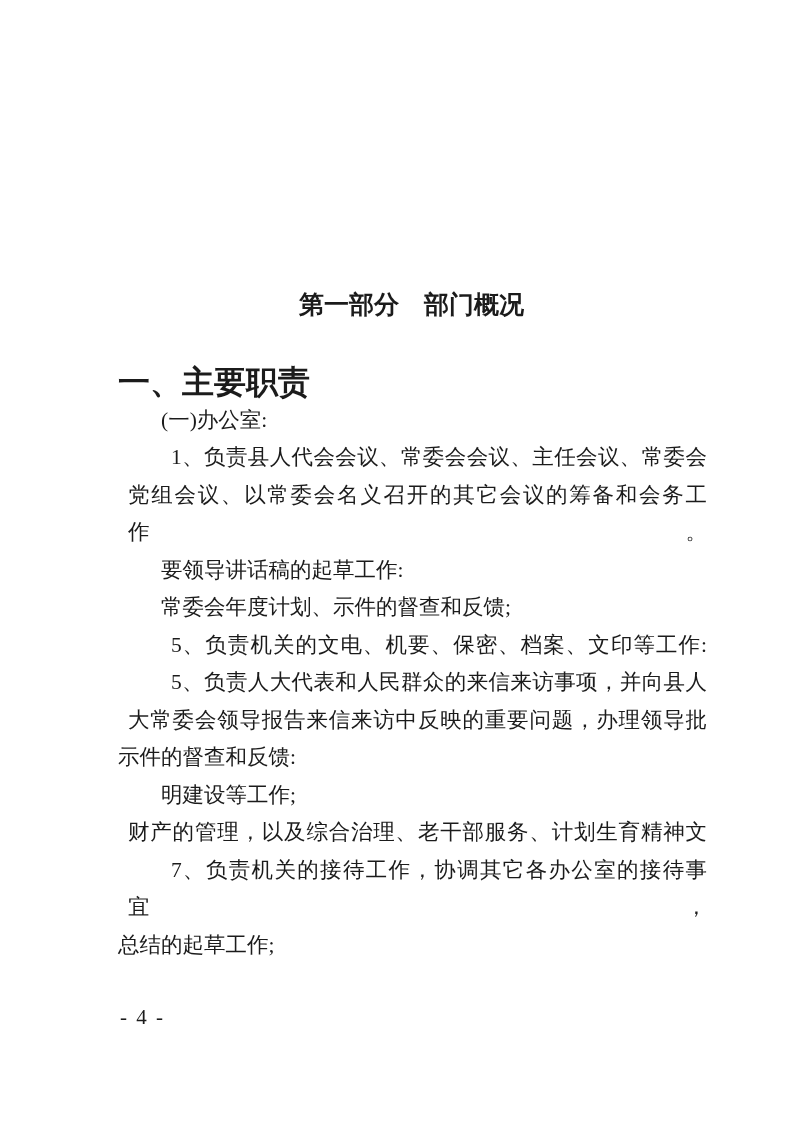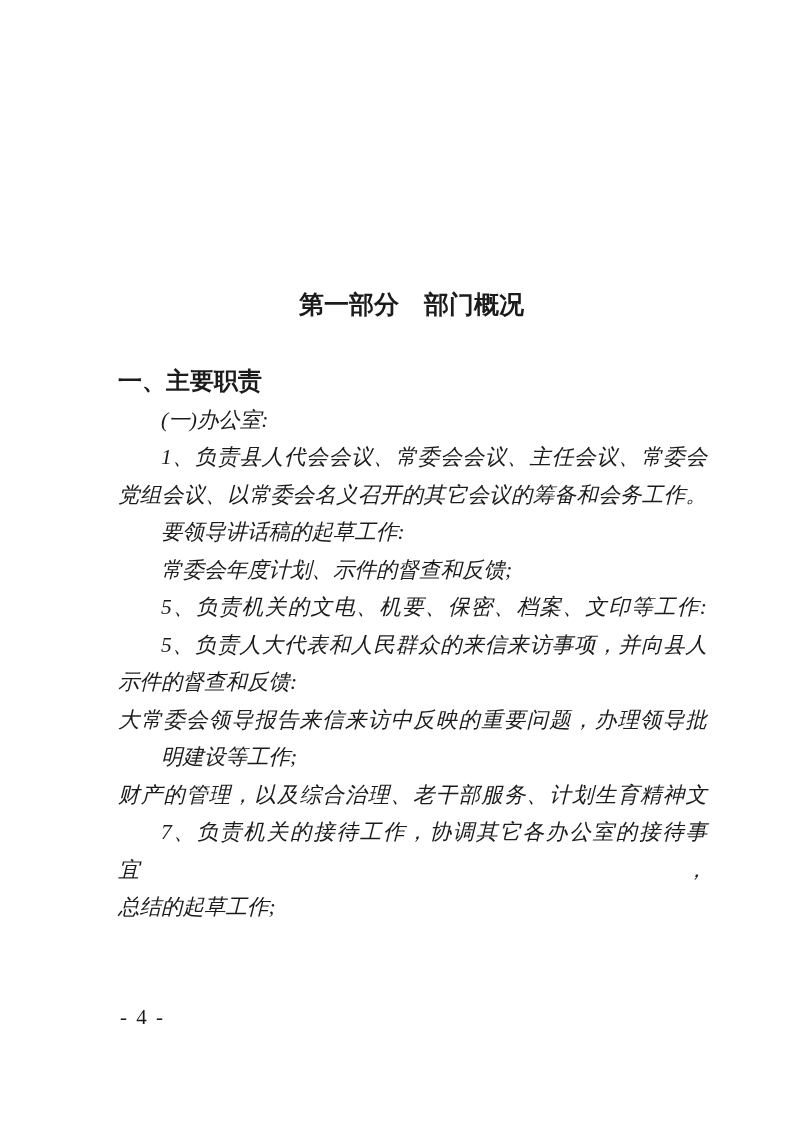--- a/index.html
+++ b/index.html
@@ -32,37 +32,37 @@
   .content {
     position: absolute;
     left: 118px;
     top: 364px;
     width: 589px;
     font-size: 21.5px;
     line-height: 37.5px;
     text-align: left;
   }
   .section-heading {
-    font-family: Liberation Mono, monospace;
+    font-family: Liberation Serif, serif;
     font-weight: 700;
-    font-size: 24px;
+    font-size: 32px;
   }
   .para {
     margin: 0;
-    font-style: italic;
   }
   .para .line:first-child {
     text-indent: 2em;
   }
   .line {
     white-space: normal;
   }
   .line.j {
     text-align: justify;
     text-align-last: justify;
+    margin-left: 10px;
   }
   .page-footer {
     position: absolute;
     left: 120px;
     top: 1004px;
     font-size: 21px;
     line-height: 26px;
     letter-spacing: 2px;
   }
 </style>
@@ -87,22 +87,22 @@
         <div class="line">要领导讲话稿的起草工作:</div>
       </div>
       <div class="para">
         <div class="line">常委会年度计划、示件的督查和反馈;</div>
       </div>
       <div class="para">
         <div class="line j">5、负责机关的文电、机要、保密、档案、文印等工作:</div>
       </div>
       <div class="para">
         <div class="line j">5、负责人大代表和人民群众的来信来访事项，并向县人</div>
+        <div class="line j">大常委会领导报告来信来访中反映的重要问题，办理领导批</div>
         <div class="line">示件的督查和反馈:</div>
-        <div class="line j">大常委会领导报告来信来访中反映的重要问题，办理领导批</div>
       </div>
       <div class="para">
         <div class="line">明建设等工作;</div>
         <div class="line j">财产的管理，以及综合治理、老干部服务、计划生育精神文</div>
       </div>
       <div class="para">
         <div class="line j">7、负责机关的接待工作，协调其它各办公室的接待事宜，</div>
         <div class="line">总结的起草工作;</div>
       </div>
     </div>

